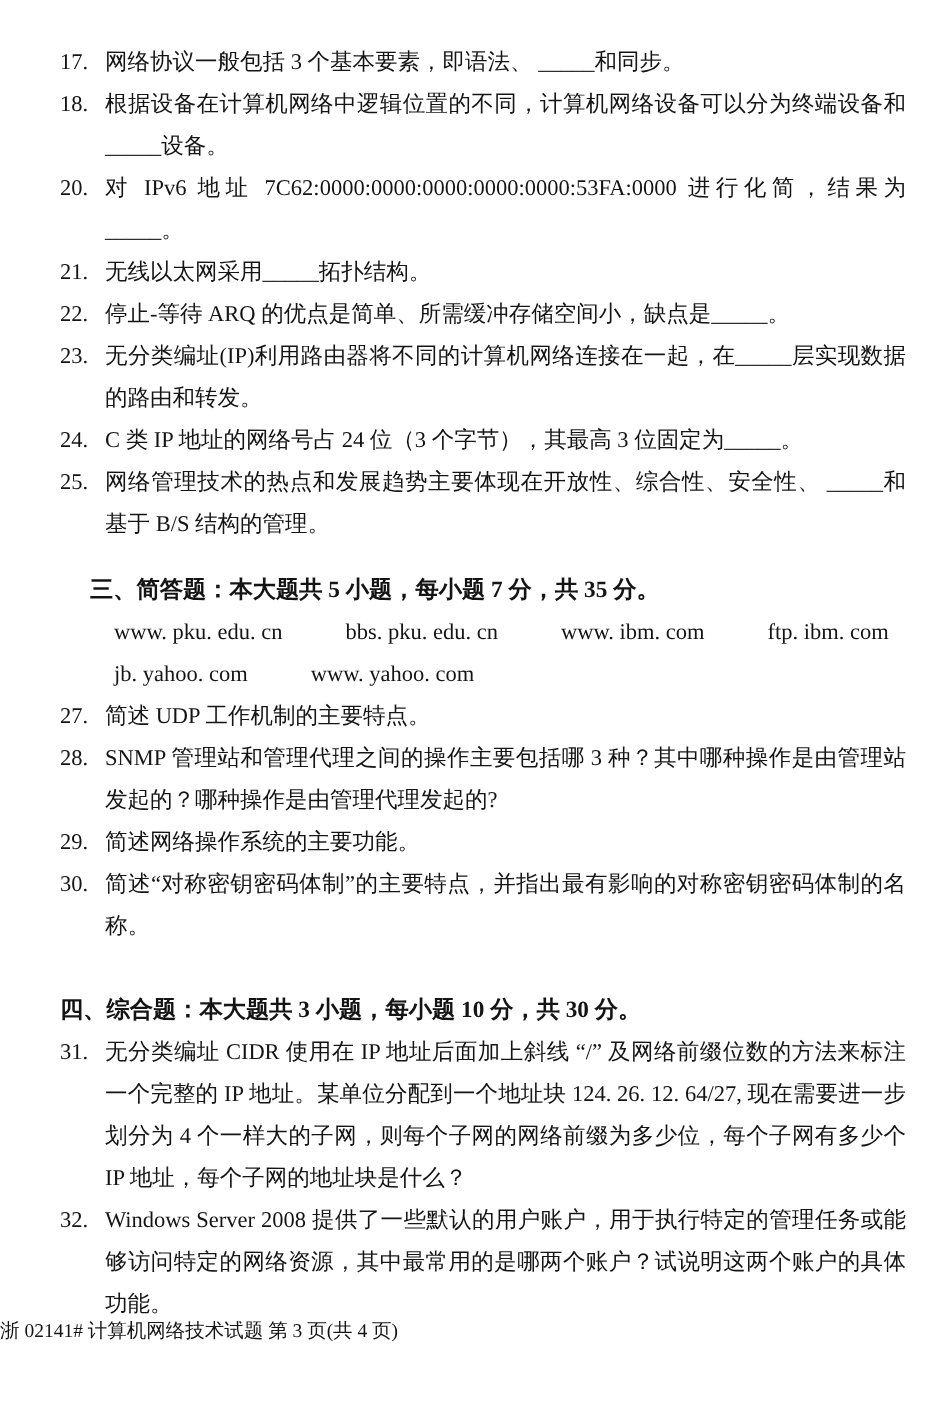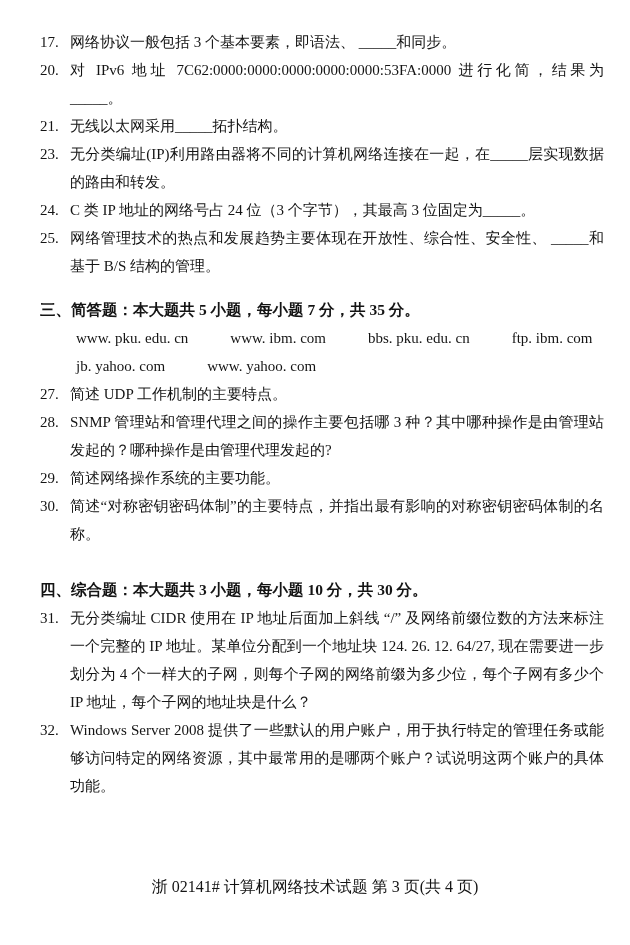--- a/index.html
+++ b/index.html
@@ -29,75 +29,82 @@
   }
   .qt {
     flex: 1;
     text-align: justify;
   }
   .sec-heading {
     font-weight: bold;
     font-size: 15.5px;
     line-height: 28px;
   }
-  .sec3-heading { margin-top: 16px; }
+  .sec3-heading { margin-top: 16px; margin-left: 20px; }
   .sec4-heading { margin-top: 28px; }
   .domains {
     display: flex;
     gap: 42px;
     padding-left: 36px;
     font-size: 15px;
     line-height: 28px;
   }
   .footer {
     position: absolute;
     top: 876px;
     left: 0;
     right: 0;
-    text-align: center;
-    font-size: 16px;
+    font-size: 13px;
     line-height: 22px;
   }
 </style>
 </head>
 <body>
 
 <div class="page">
 
   <div class="q">
     <span class="qn">17.</span>
     <span class="qt">网络协议一般包括 3 个基本要素，即语法、 _____和同步。</span>
   </div>
   <div class="q">
+    <span class="qn">18.</span>
+    <span class="qt">根据设备在计算机网络中逻辑位置的不同，计算机网络设备可以分为终端设备和 _____设备。</span>
+  </div>
+  <div class="q">
     <span class="qn">20.</span>
     <span class="qt">对 IPv6 地址 7C62:0000:0000:0000:0000:0000:53FA:0000 进行化简，结果为_____。</span>
   </div>
   <div class="q">
     <span class="qn">21.</span>
     <span class="qt">无线以太网采用_____拓扑结构。</span>
+  </div>
+  <div class="q">
+    <span class="qn">22.</span>
+    <span class="qt">停止-等待 ARQ 的优点是简单、所需缓冲存储空间小，缺点是_____。</span>
   </div>
   <div class="q">
     <span class="qn">23.</span>
     <span class="qt">无分类编址(IP)利用路由器将不同的计算机网络连接在一起，在_____层实现数据的路由和转发。</span>
   </div>
   <div class="q">
     <span class="qn">24.</span>
     <span class="qt">C 类 IP 地址的网络号占 24 位（3 个字节），其最高 3 位固定为_____。</span>
   </div>
   <div class="q">
     <span class="qn">25.</span>
     <span class="qt">网络管理技术的热点和发展趋势主要体现在开放性、综合性、安全性、 _____和基于 B/S 结构的管理。</span>
   </div>
 
   <div class="sec-heading sec3-heading">三、简答题：本大题共 5 小题，每小题 7 分，共 35 分。</div>
 
   <div class="domains">
     <span>www. pku. edu. cn</span>
+    <span>bbs. pku. edu. cn</span>
     <span>www. ibm. com</span>
-    <span>bbs. pku. edu. cn</span>
     <span>ftp. ibm. com</span>
   </div>
   <div class="domains">
     <span>jb. yahoo. com</span>
     <span>www. yahoo. com</span>
   </div>
 
   <div class="q">
     <span class="qn">27.</span>
     <span class="qt">简述 UDP 工作机制的主要特点。</span>

